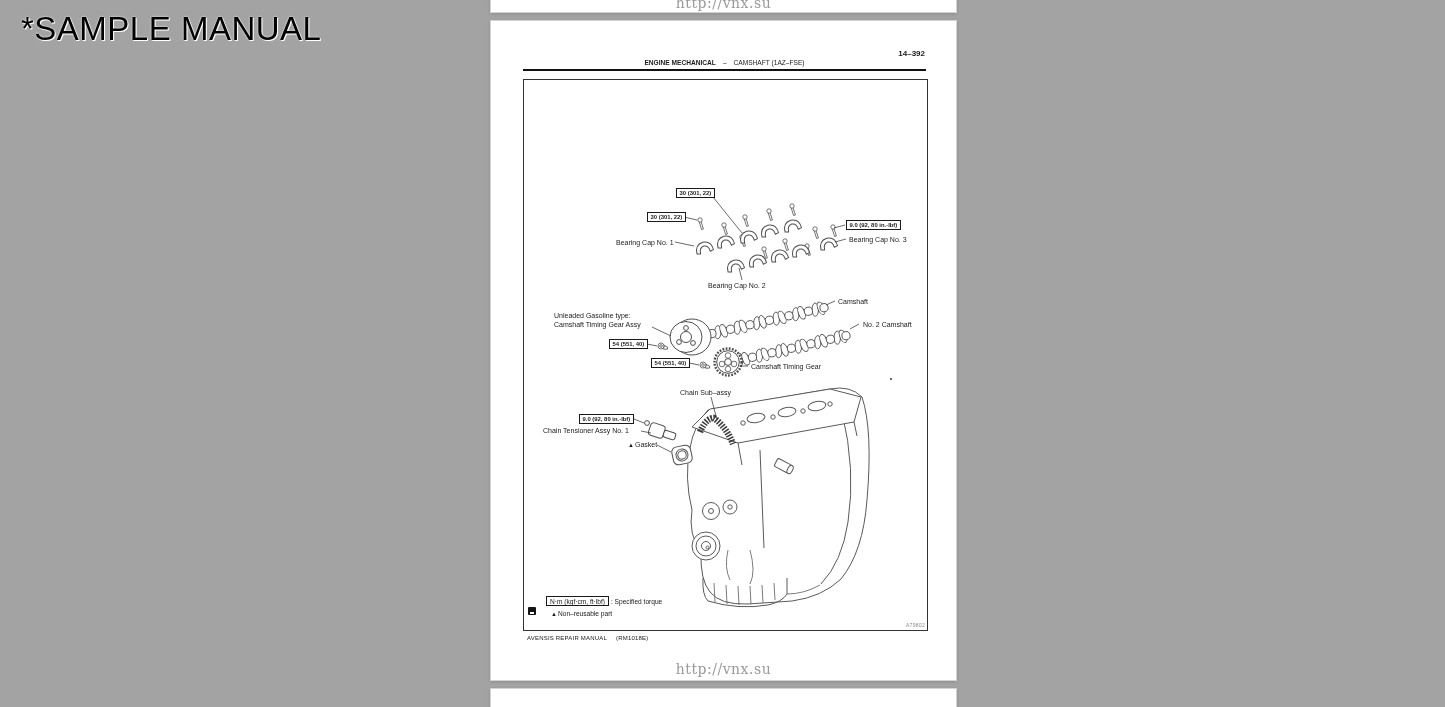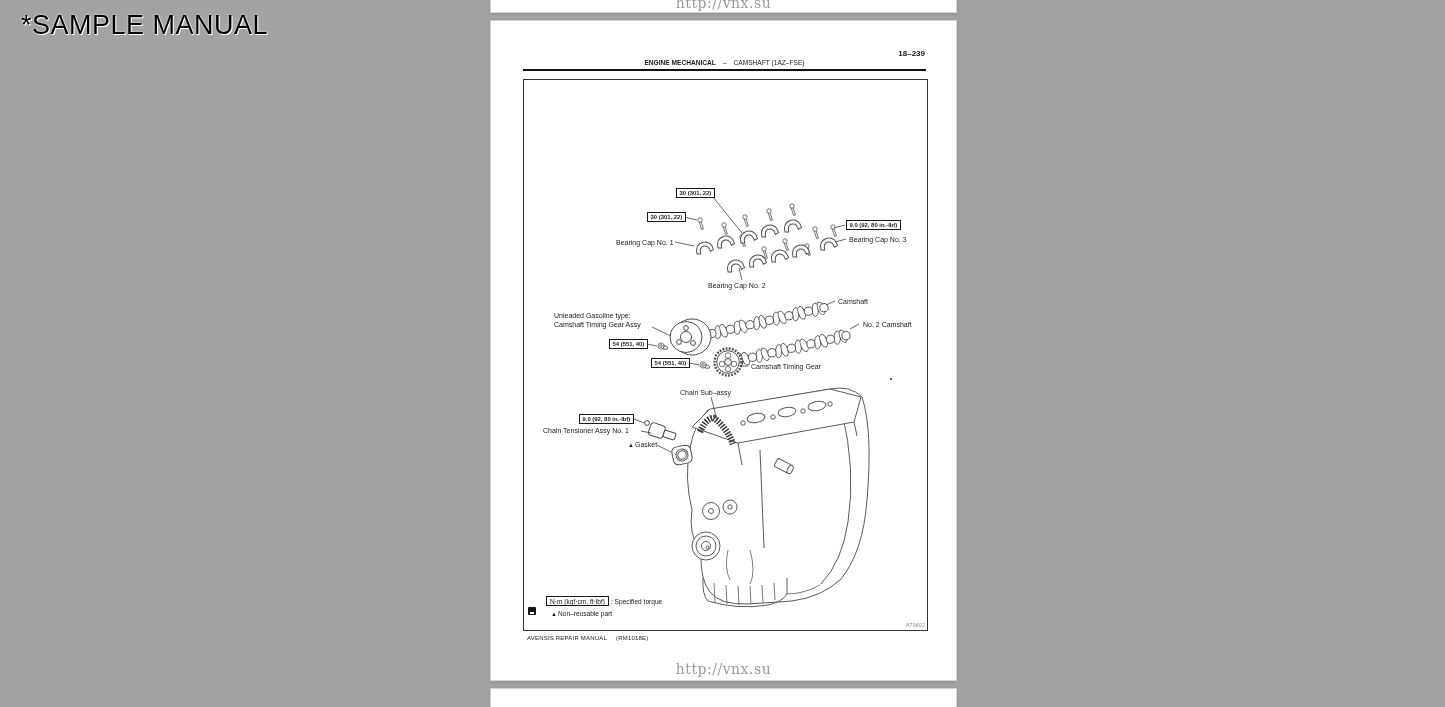--- a/index.html
+++ b/index.html
@@ -3,21 +3,21 @@
 <meta charset="utf-8">
 <style>
   html,body{margin:0;padding:0;background:#e8e8e8;}
   .canvas{position:relative;width:1445px;height:707px;background:#a3a3a3;overflow:hidden;
           font-family:"Liberation Sans","DejaVu Sans",sans-serif;color:#1a1a1a;}
   .page{position:absolute;left:490px;width:465px;background:#fff;border:1px solid #d2d2d2;
         box-shadow:0 1px 3px rgba(0,0,0,.12);}
   .page-top{top:-30px;height:41px;}
   .page-main{top:20px;height:659px;}
   .page-bottom{top:688px;height:60px;}
-  .sample-overlay{position:absolute;left:21px;top:10px;font-size:27px;color:#000;
+  .sample-overlay{position:absolute;left:21px;top:10px;font-size:33px;color:#000;
         letter-spacing:.5px;text-shadow:0 0 2px #fff,1px 1px 0 #fff;}
   .watermark{position:absolute;left:0;width:100%;text-align:center;
         font-family:"DejaVu Serif","Liberation Serif",serif;font-size:14px;color:#9a9a9a;
         letter-spacing:.5px;}
   .wm-top{bottom:1px;}
   .wm-bottom{top:640px;}
   .page-number{position:absolute;right:31px;top:28px;font-size:8px;font-weight:bold;}
   .page-header{position:absolute;left:32px;top:38px;width:403px;text-align:center;font-size:6.6px;white-space:nowrap;}
   .page-header .sec{font-weight:bold;}
   .page-header .sep{margin:0 7px;}
@@ -44,21 +44,21 @@
 <div class="canvas">
 
   <div class="page page-top">
     <div class="watermark wm-top">http://vnx.su</div>
   </div>
 
   <div class="sample-overlay">*SAMPLE MANUAL</div>
 
   <div class="page page-main">
 
-    <div class="page-number">18–239</div>
+    <div class="page-number">14–392</div>
 
     <div class="page-header">
       <span class="sec">ENGINE MECHANICAL</span><span class="sep">–</span><span>CAMSHAFT (1AZ–FSE)</span>
     </div>
     <div class="header-rule"></div>
 
     <div class="figure-frame">
 
       <svg width="403" height="550" viewBox="0 0 403 550">
         <defs>

